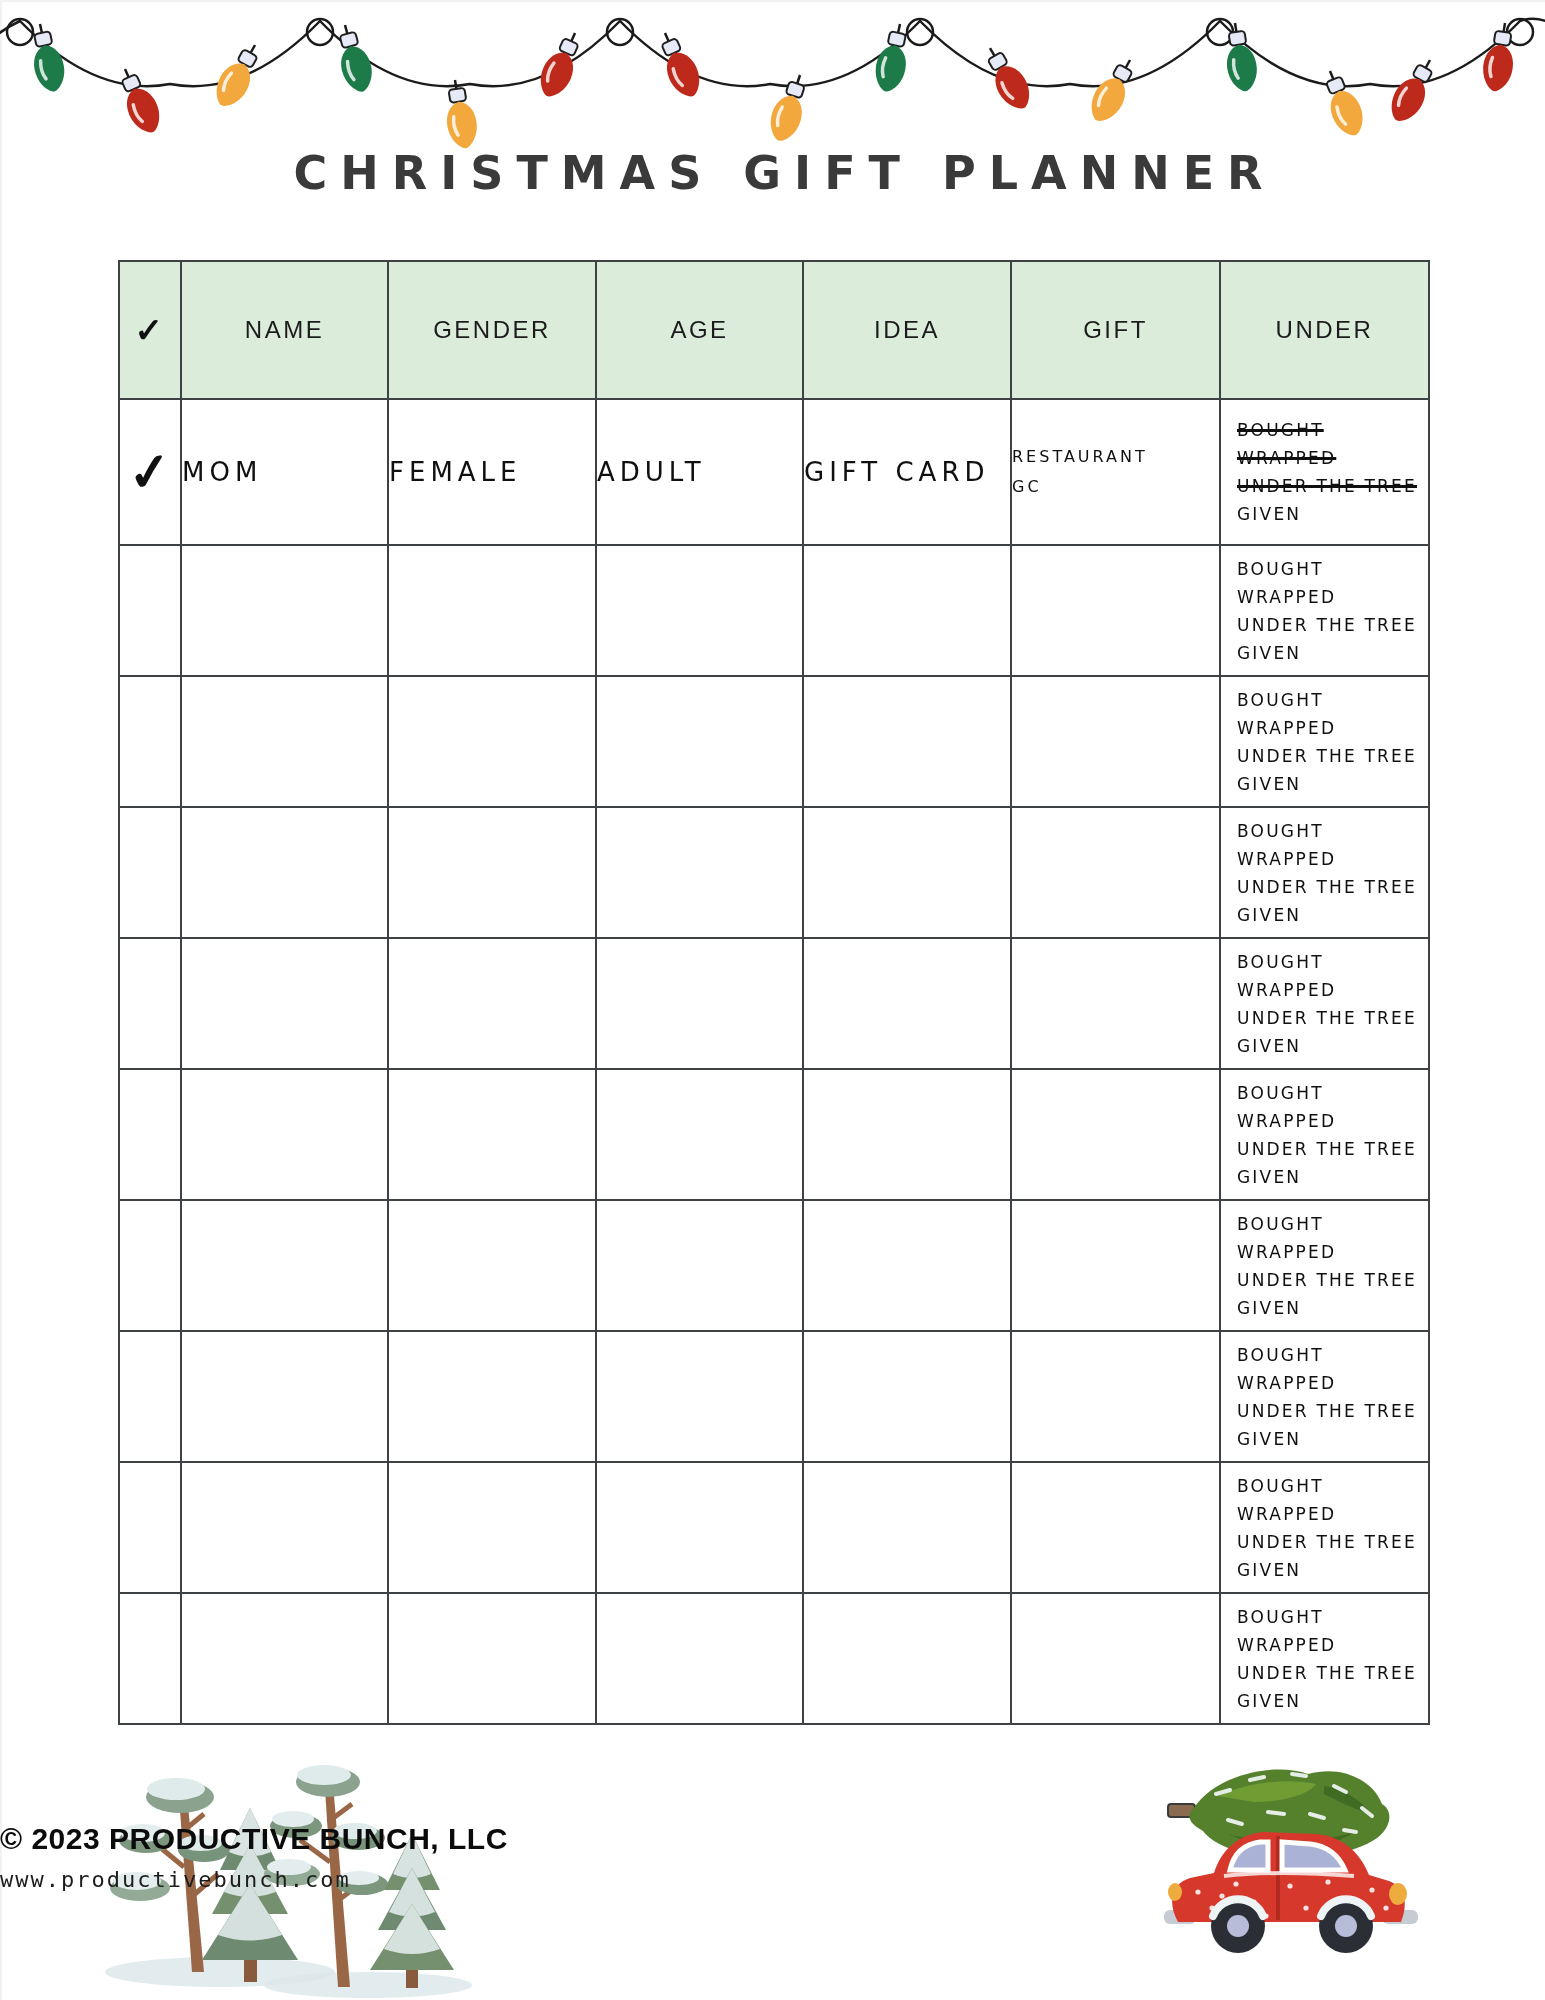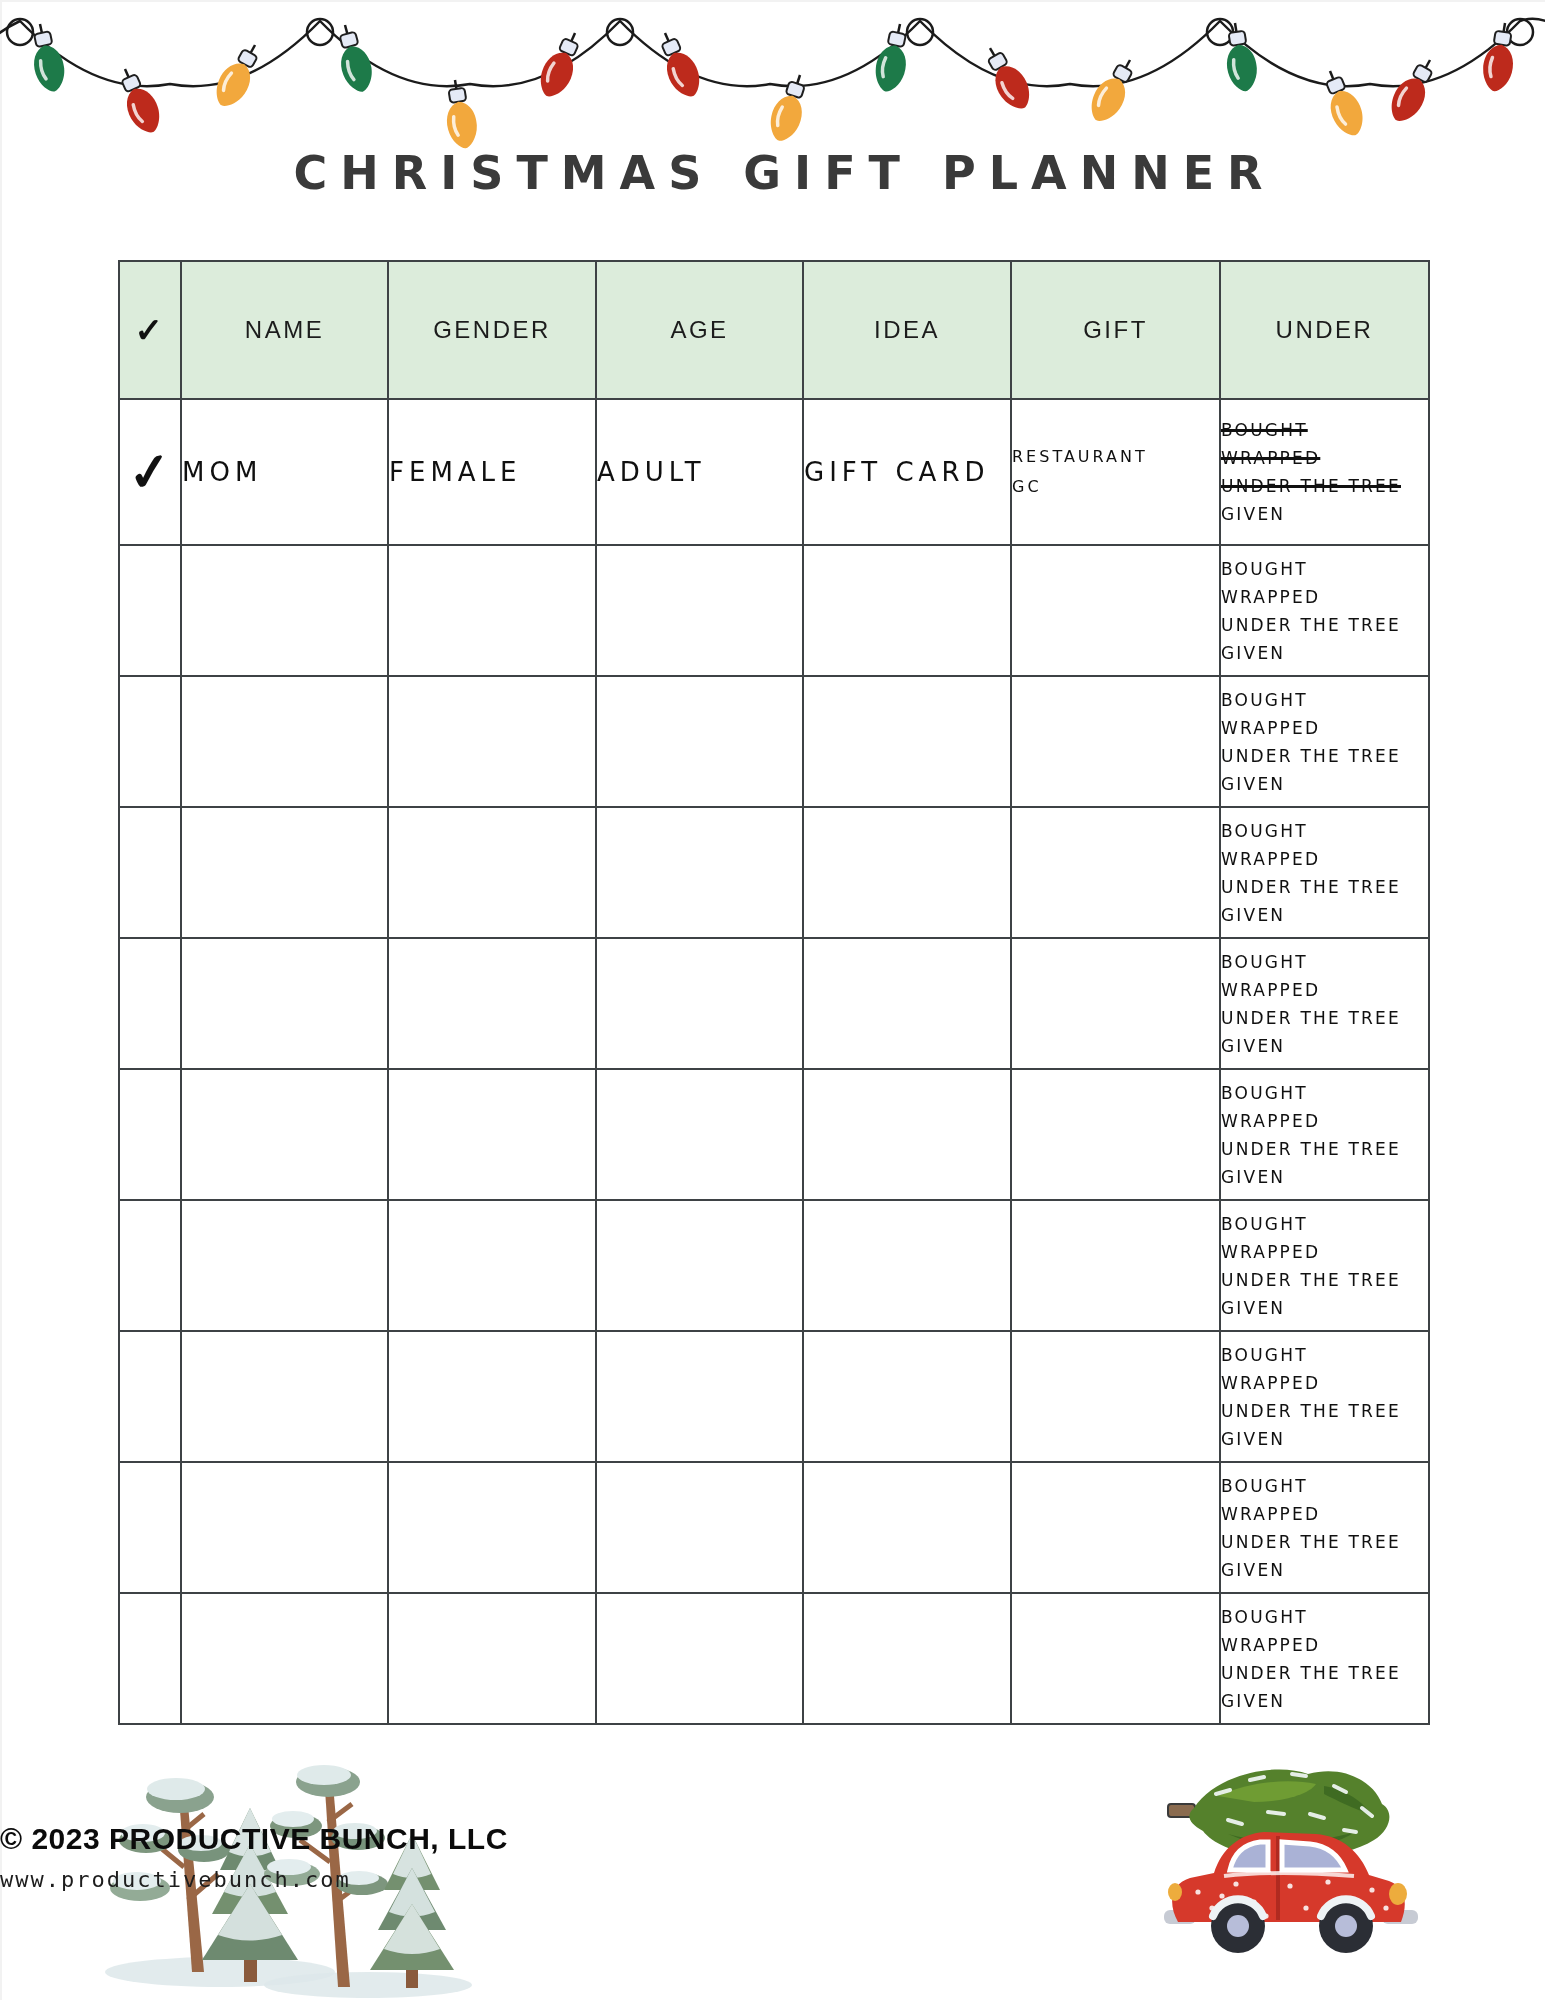--- a/index.html
+++ b/index.html
@@ -37,21 +37,21 @@
   .check-cell .check-glyph { font-size:52px; transform:rotate(-6deg); }
   .hand {
     font-family:"DejaVu Sans", sans-serif; font-weight:500; color:#101010;
     font-size:26px; letter-spacing:5px; 
   }
   .gift-cell { font-size:16px; letter-spacing:3px; line-height:30px;margin-top:25px; }
   .status-cell {
     text-align:left; padding:8px 6px 8px 24px;
     font-size:17px; letter-spacing:2.2px; line-height:28px; font-weight:500;
   }
-  .status-line { display:block; width:max-content; white-space:nowrap; }
+  .status-line { display:block; width:max-content; white-space:nowrap;padding-left:16px; }
   .struck { text-decoration:line-through; text-decoration-thickness:2.5px; }
 
   
   .footer-text { position:absolute; top:1822px; left:0; width:100%; }
   .copyright {
     font-family:"Liberation Sans", sans-serif; font-size:30px; font-weight:700;
     letter-spacing:0.5px; color:#0b0b0b; margin:0;
   }
   .website {
     font-family:"DejaVu Sans Mono", monospace; font-size:22px; letter-spacing:2px;

